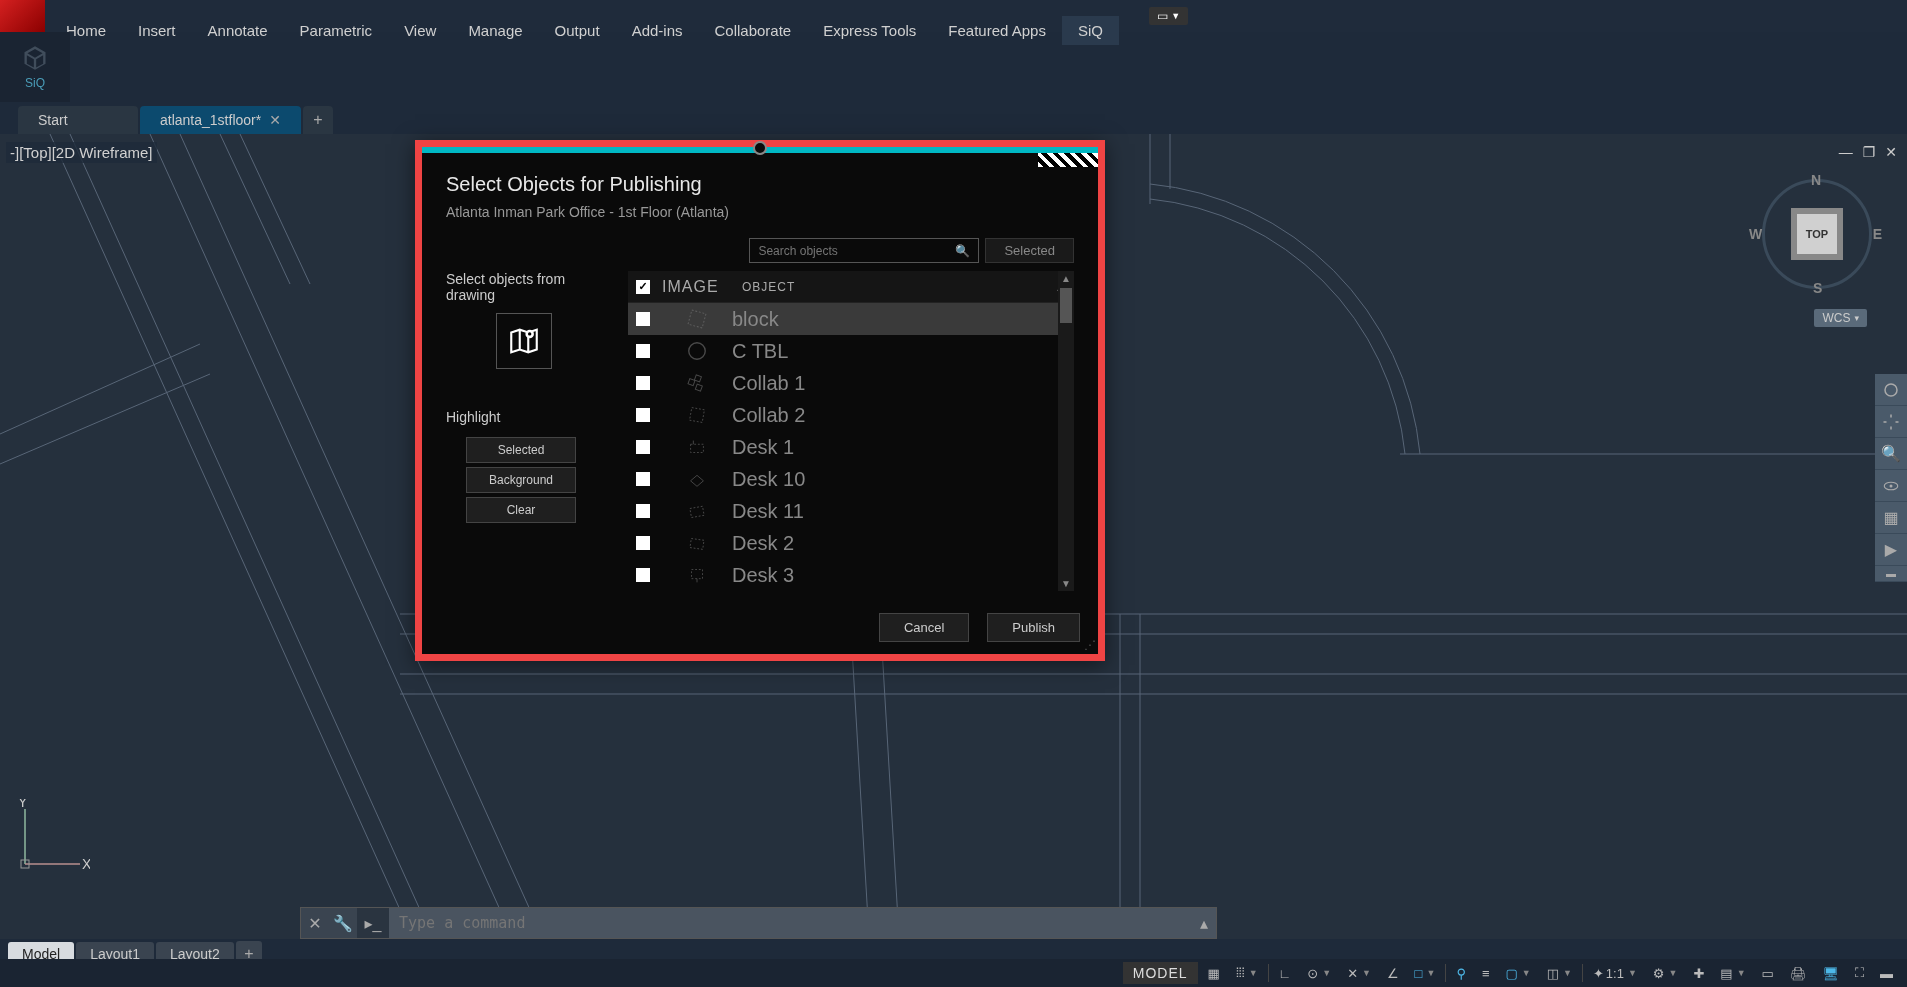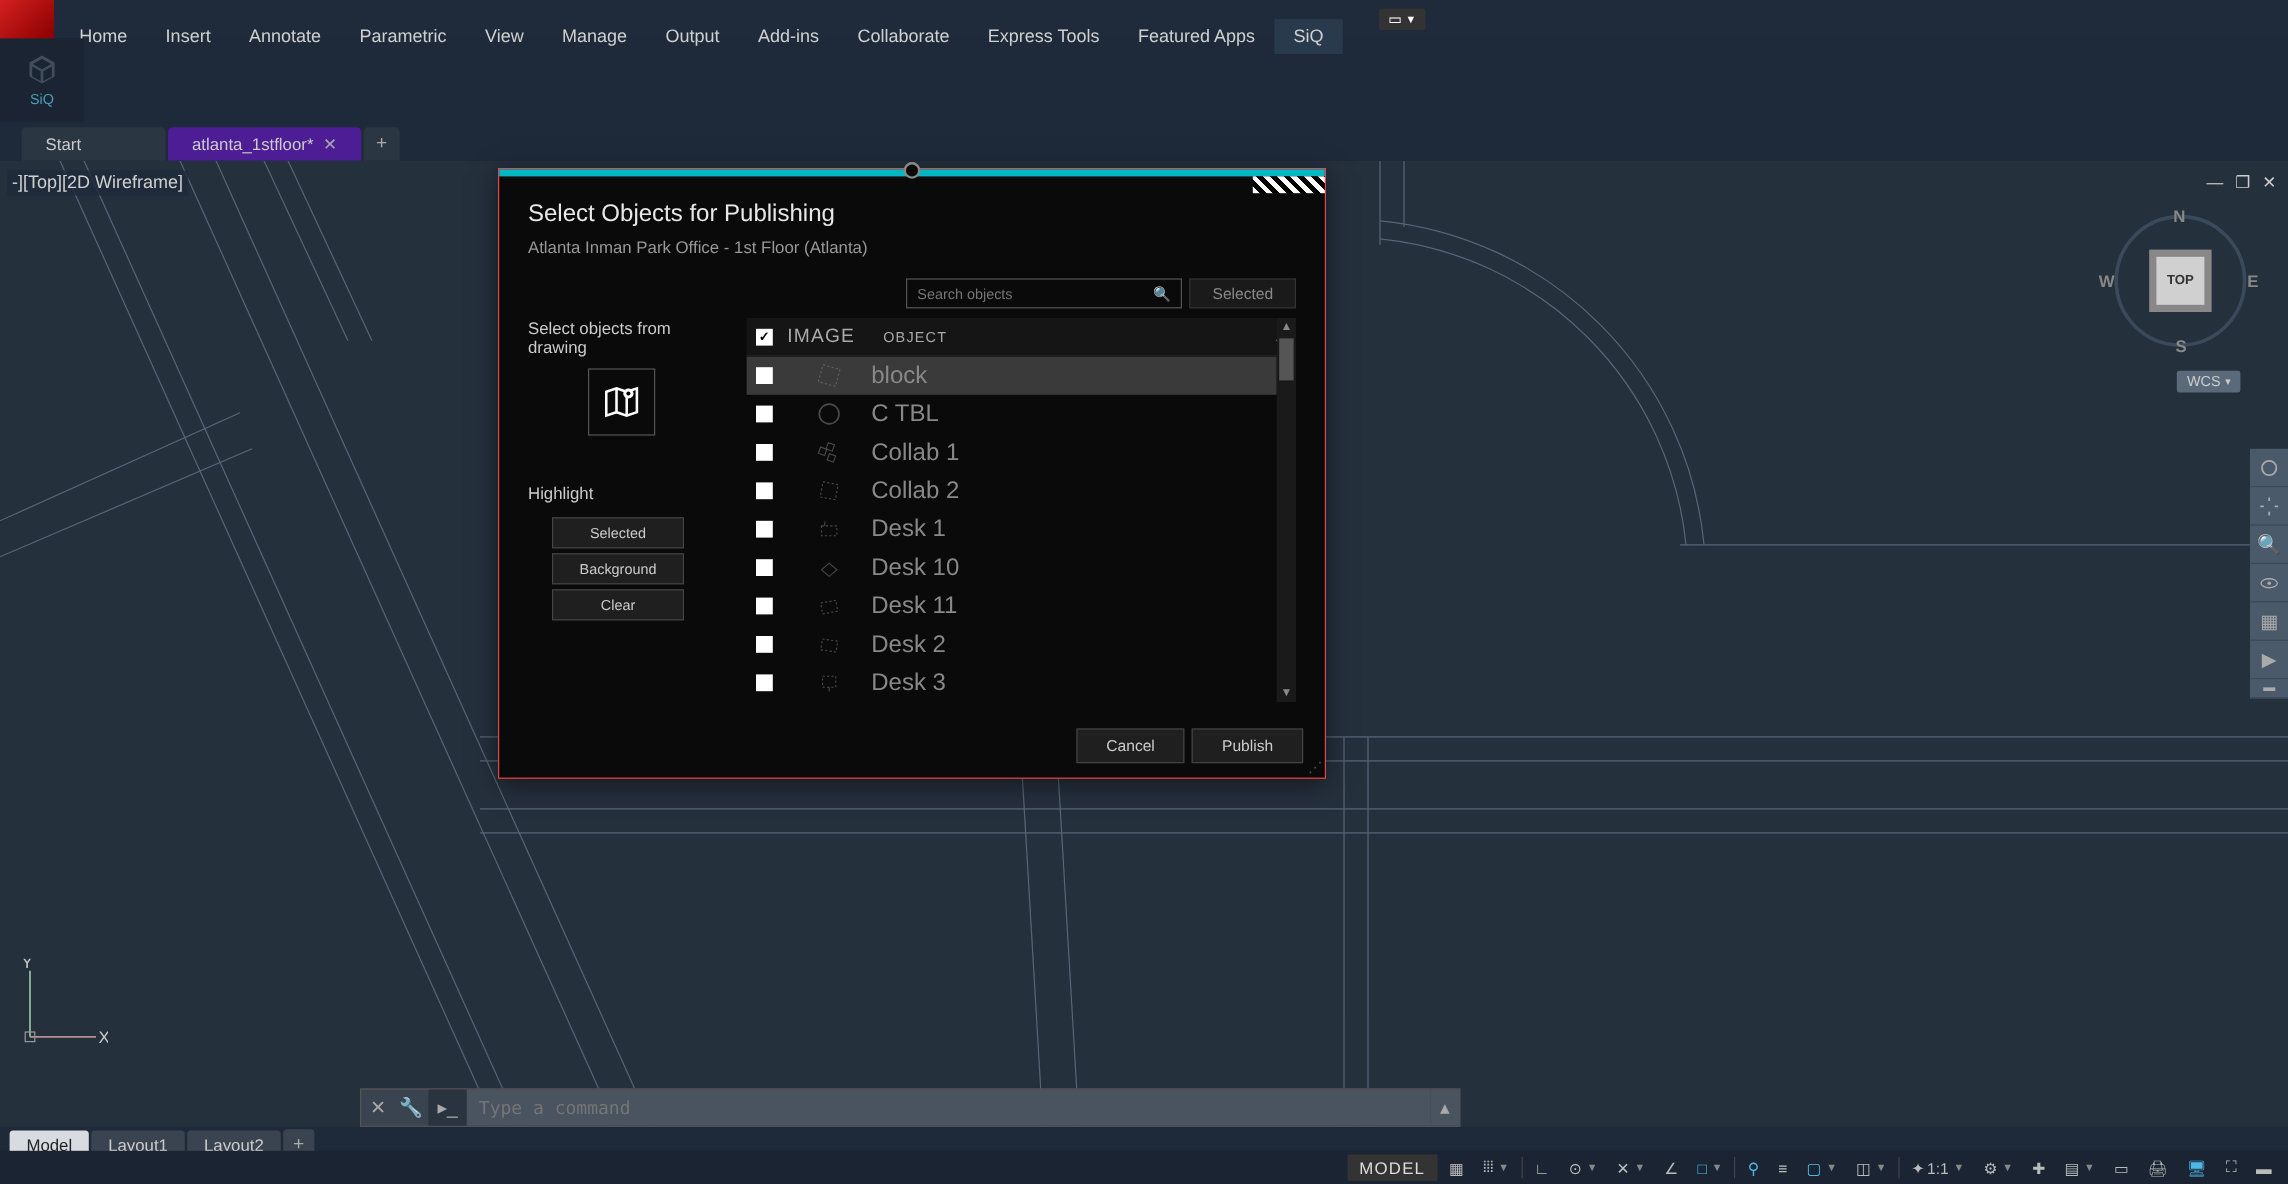--- a/index.html
+++ b/index.html
@@ -10,21 +10,21 @@
 .ribbon-item { color: #d0d0d0; font-size: 15px; padding: 6px 16px; cursor: pointer; margin-top: 28px; }
 .ribbon-item.active { background: #2a3a4d; }
 .ribbon-logo { position: absolute; top: 0; left: 0; width: 45px; height: 32px; background: linear-gradient(135deg, #d42020, #8b0000); }
 .ribbon-extra { margin-left: 30px; color: #fff; background: #333; padding: 2px 8px; font-size: 12px; border-radius: 2px; display: flex; align-items: center; }
 
 
 .siq-panel { background: #1a2432; height: 70px; width: 70px; margin-top: 0; margin-left: 0; display: flex; flex-direction: column; align-items: center; justify-content: center; gap: 4px; }
 .siq-cube { width: 28px; height: 28px; opacity: 0.4; }
 .siq-label { color: #4a9db8; font-size: 12px; }
 .file-tab { background: #2a3642; color: #ccc; padding: 6px 20px; font-size: 14px; border-radius: 4px 4px 0 0; margin-right: 2px; display: flex; align-items: center; gap: 8px; min-width: 120px; }
-.file-tab.active { background: #4c1d95; }
+.file-tab.active { background: #0c4a6e; }
 .file-tab-close { color: #aaa; font-size: 14px; cursor: pointer; }
 .file-tab-add { background: #2a3642; width: 30px; height: 28px; display: flex; align-items: center; justify-content: center; color: #aaa; border-radius: 4px 4px 0 0; cursor: pointer; }
 
 .tabs-row { display: flex; align-items: flex-end; background:#1e2a3a; height:32px; }
 
 
 .canvas { position: absolute; top: 134px; left: 0; right: 0; bottom: 48px; background: #25303d; overflow: hidden; }
 .view-label { position: absolute; top: 8px; left: 6px; color: #d0d0d0; font-size: 15px; background: rgba(30,42,58,0.8); padding: 2px 4px;}
 .viewcube { position: absolute; top: 40px; right: 30px; width: 120px; height: 120px; }
 .viewcube-circle { position:absolute; width:110px; height:110px; border:3px solid #3a4a5a; border-radius:50%; top:5px; left:5px;}
@@ -39,21 +39,21 @@
 .navbar-right-item { width: 32px; height: 32px; display: flex; align-items: center; justify-content: center; color: #aaa; border-bottom: 1px solid #3a4a5a; }
 
 .window-controls { position: absolute; top: 10px; right: 10px; display: flex; gap: 10px; color: #ccc; font-size: 14px; }
 
 .ucs-icon { position: absolute; bottom: 60px; left: 10px; }
 
 
 .wireframe { position: absolute; inset: 0; opacity: 0.5; }
 
 
-.dialog { position: absolute; top: 140px; left: 415px; width: 690px; background: #0a0a0a; border: 1px solid #ef4444; box-shadow: 0 4px 20px rgba(0,0,0,0.5); }
+.dialog { position: absolute; top: 140px; left: 415px; width: 690px; background: #0a0a0a; border: 7px solid #ef4444; box-shadow: 0 4px 20px rgba(0,0,0,0.5); }
 .dialog-titlebar { height: 6px; background: #00b8c4; position:relative;}
 .dialog-grip { position:absolute; top:-6px; left:50%; transform:translateX(-50%); width:14px; height:14px; border:2px solid #888; border-radius:50%; background:#0a0a0a;}
 .dialog-checker { position:absolute; right:0; top:6px; width:60px; height:14px; background: repeating-linear-gradient(45deg, #fff 0 4px, #000 4px 8px);}
 .dialog-body { padding: 20px 24px 12px 24px; }
 .dialog-title { color: #e8e8e8; font-size: 20px; font-weight: 400; margin-bottom: 8px; }
 .dialog-subtitle { color: #999; font-size: 14px; margin-bottom: 18px; }
 .dialog-top-row { display: flex; justify-content: flex-end; gap: 6px; margin-bottom: 8px; }
 .search-box { background: #0a0a0a; border: 1px solid #555; color: #777; font-size: 12px; font-style: italic; padding: 4px 8px; width: 230px; display:flex; align-items:center; justify-content:space-between;}
 .search-box input { background: transparent; border: none; color: #777; font-size: 12px; outline: none; width: 190px; }
 .view-selected-btn { background: #1a1a1a; border: 1px solid #333; color: #888; font-size: 13px; padding: 4px 18px; cursor: pointer; }
@@ -75,21 +75,21 @@
 .scroll-thumb { background: #555; width: 12px; height: 35px; margin: 2px auto; }
 .scroll-arrow { color: #888; text-align: center; font-size: 10px; cursor: pointer; padding:2px 0;}
 .table-rows { max-height: 290px; overflow: hidden; margin-right: 16px; }
 .table-row { display: flex; align-items: center; height: 32px; padding-left: 8px; }
 .table-row.highlighted { background: #3a3a3a; }
 .table-row .chk { margin-right: 12px; }
 .row-img { width: 70px; display: flex; justify-content: center; opacity: 0.5; }
 .row-name { color: #888; font-size: 20px; }
 .chk { width: 14px; height: 14px; background: #fff; border: none; display: inline-flex; align-items: center; justify-content: center; cursor: pointer; font-size:11px; color:#000; font-weight:bold;}
 
-.dialog-footer { display: flex; justify-content: flex-end; gap: 6px; padding: 10px 18px 12px; }
+.dialog-footer { display: flex; justify-content: flex-end; gap: 18px; padding: 10px 18px 12px; }
 .dlg-btn { background: #1f1f1f; border: 1px solid #444; color: #ccc; font-size: 13px; padding: 6px 24px; cursor: pointer; }
 .resize-grip { position:absolute; bottom:2px; right:2px; color:#555; font-size:12px;}
 
 
 .cmd-bar { position: absolute; bottom: 48px; left: 300px; right: 690px; height: 32px; background: #3a4450; display: flex; align-items: center; border:1px solid #555;}
 .cmd-close { width: 28px; text-align: center; color: #aaa; cursor: pointer; font-size:16px;}
 .cmd-wrench { width: 28px; text-align: center; color: #aaa; cursor: pointer; }
 .cmd-prompt { width: 32px; text-align: center; color: #aaa; background: #2a3440; height:100%; display:flex; align-items:center; justify-content:center;}
 .cmd-input { flex: 1; background: #4a5460; border: none; color: #8a9aa8; font-size: 15px; font-family: monospace; padding: 4px 10px; outline: none; height:100%;}
 .cmd-arrow { width: 24px; text-align: center; color: #aaa; cursor: pointer; background:#4a5460; height:100%; display:flex; align-items:center; justify-content:center;}

